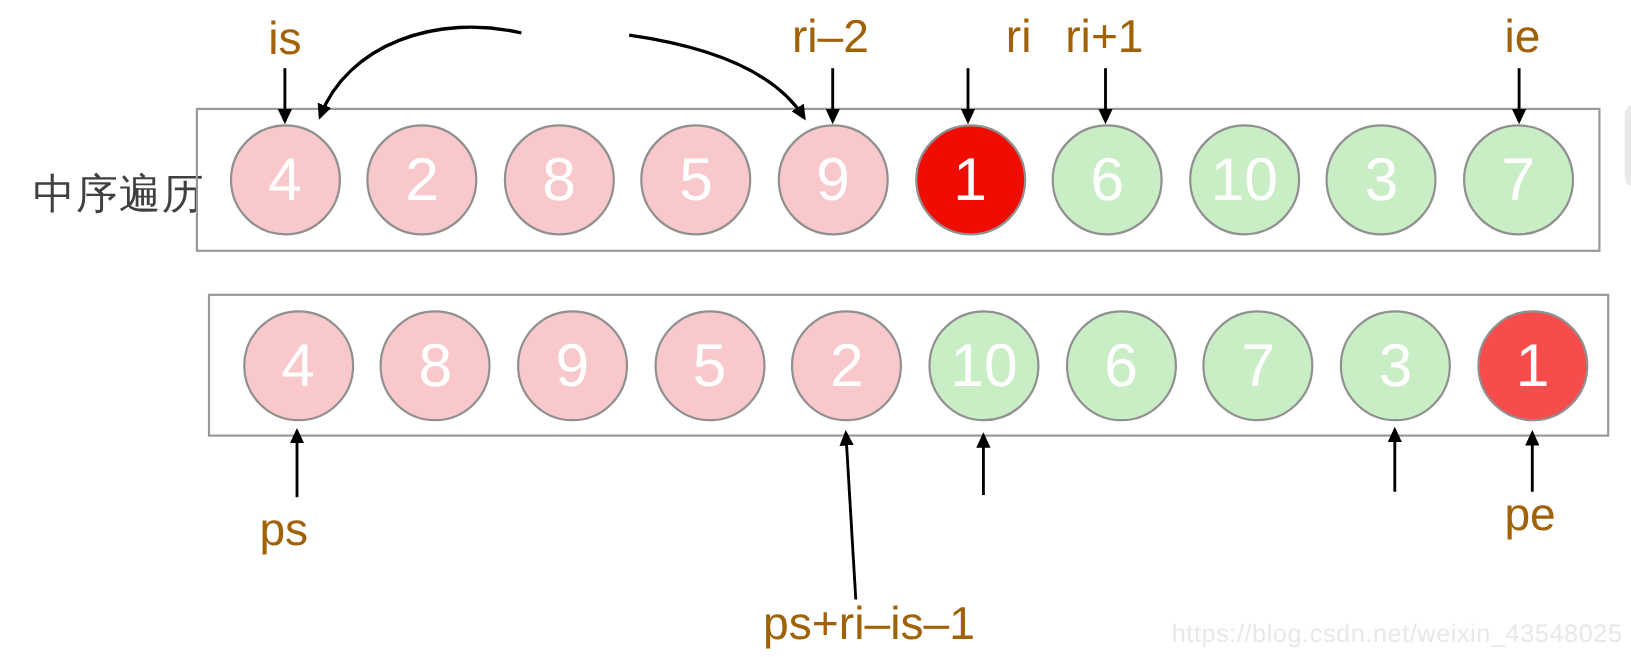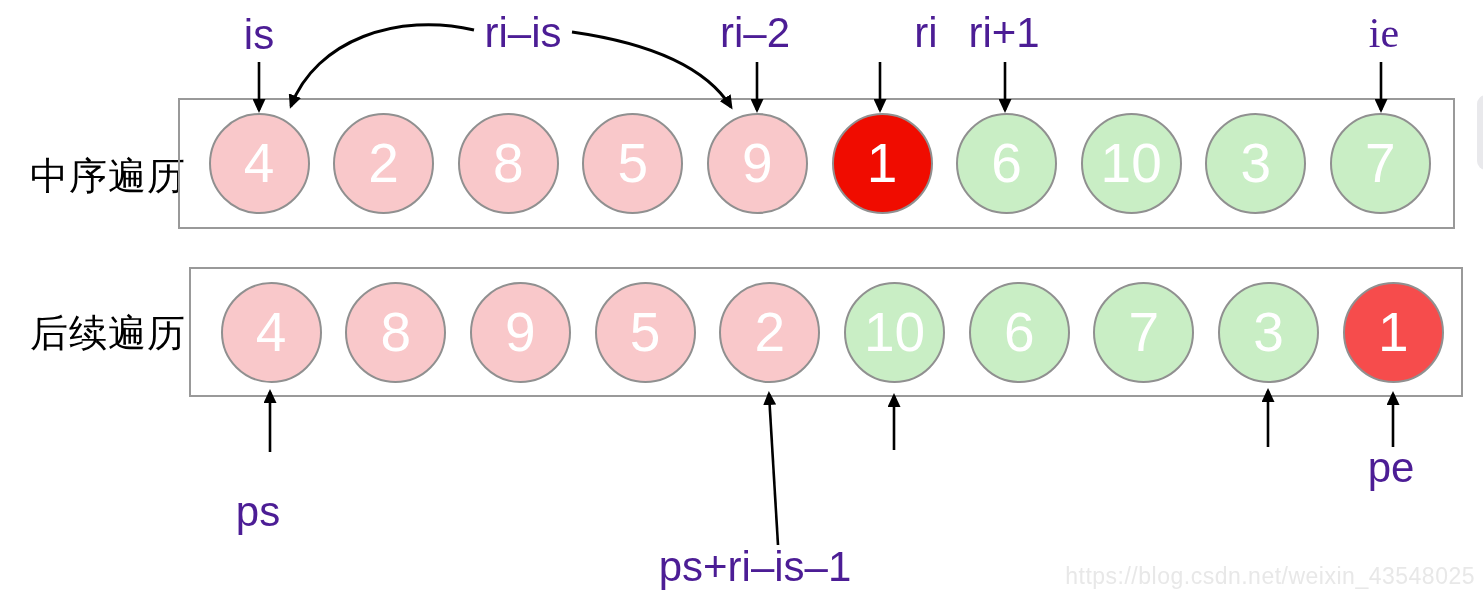--- a/index.html
+++ b/index.html
@@ -6,59 +6,58 @@
   #canvas{
     position:relative;
     width:1483px;height:597px;
     overflow:hidden;
     background:#ffffff;
     font-family:"Liberation Sans","DejaVu Sans",sans-serif;
     color:#000;
   }
   .row-label{
     position:absolute;left:30px;
-    font-size:38px;letter-spacing:1px;color:#000000;white-space:nowrap;
+    font-size:38px;letter-spacing:1px;color:#404040;white-space:nowrap;
   }
   .array-box{
     position:absolute;
     border:2px solid var(--box-border);
     background:transparent;
     box-sizing:border-box;
   }
   .cell{
     position:absolute;width:101px;height:101px;border-radius:50%;
     box-sizing:border-box;border:2px solid var(--circle-border);
     display:flex;align-items:center;justify-content:center;
     font-size:55px;color:#ffffff;line-height:1;
   }
   .c-pink{background:var(--pink);}
   .c-green{background:var(--green);}
   .c-red{background:var(--red-top);}
   .c-red-light{background:var(--red-bottom);}
   .ptr{
     position:absolute;transform:translateX(-50%);
-    font-size:42px;white-space:nowrap;color:#4c1d95;line-height:1.1;
+    font-size:42px;white-space:nowrap;color:#a16207;line-height:1.1;
   }
   #arrow-overlay{position:absolute;left:0;top:0;pointer-events:none;}
   #watermark{
     position:absolute;right:8px;top:563px;
     font-size:23px;color:var(--wm);letter-spacing:.5px;white-space:nowrap;
   }
   #scroll-thumb{
     position:absolute;left:1477px;top:95px;width:18px;height:75px;
     border-radius:9px;background:#e9e9ec;
   }
 </style>
 </head>
 <body>
 
 <div id="canvas">
 
   <div class="row-label" style="top:151px;">中序遍历</div>
-  <div class="row-label" style="top:308px;">后续遍历</div>
 
   <div class="array-box" style="left:178px;top:98px;width:1277px;height:131px;"></div>
   <div class="array-box" style="left:189px;top:267px;width:1274px;height:130px;"></div>
 
   <div id="row0">
       <div class="cell c-pink" style="left: 208.5px; top: 113px;">4</div>
       <div class="cell c-pink" style="left: 333.1px; top: 113px;">2</div>
       <div class="cell c-pink" style="left: 457.7px; top: 113px;">8</div>
       <div class="cell c-pink" style="left: 582.3px; top: 113px;">5</div>
       <div class="cell c-pink" style="left: 706.9px; top: 113px;">9</div>
@@ -75,28 +74,27 @@
       <div class="cell c-pink" style="left: 594.6px; top: 281.5px;">5</div>
       <div class="cell c-pink" style="left: 719.3px; top: 281.5px;">2</div>
       <div class="cell c-green" style="left: 844px; top: 281.5px;">10</div>
       <div class="cell c-green" style="left: 968.7px; top: 281.5px;">6</div>
       <div class="cell c-green" style="left: 1093.4px; top: 281.5px;">7</div>
       <div class="cell c-green" style="left: 1218.1px; top: 281.5px;">3</div>
       <div class="cell c-red-light" style="left: 1342.8px; top: 281.5px;">1</div>
     </div>
 
   <div class="ptr" style="left:259px;top:12px;">is</div>
-  <div class="ptr" style="left:523px;top:10px;">ri–is</div>
   <div class="ptr" style="left:755px;top:10px;">ri–2</div>
   <div class="ptr" style="left:926px;top:10px;">ri</div>
   <div class="ptr" style="left:1004px;top:10px;">ri+1</div>
-  <div class="ptr" style="left:1384px;top:10px;font-family:Liberation Serif, serif;">ie</div>
+  <div class="ptr" style="left:1384px;top:10px;">ie</div>
 
-  <div class="ptr" style="left:258px;top:458px;margin-top:31px;">ps</div>
-  <div class="ptr" style="left:755px;top:544px;">ps+ri–is–1</div>
+  <div class="ptr" style="left:258px;top:458px;">ps</div>
+  <div class="ptr" style="left:790px;top:544px;">ps+ri–is–1</div>
   <div class="ptr" style="left:1391px;top:445px;text-align:center;">pe</div>
 
   <svg id="arrow-overlay" width="1483" height="597" viewBox="0 0 1483 597">
     <defs>
       <marker id="ah" markerUnits="userSpaceOnUse" markerWidth="15" markerHeight="13" refX="11" refY="6.5" orient="auto">
         <path d="M0,0 L14,6.5 L0,13 Z" fill="#000"></path>
       </marker>
     </defs>
 
     <path d="M259 62 L259 110" stroke="#000" stroke-width="2.6" fill="none" marker-end="url(#ah)"></path>

